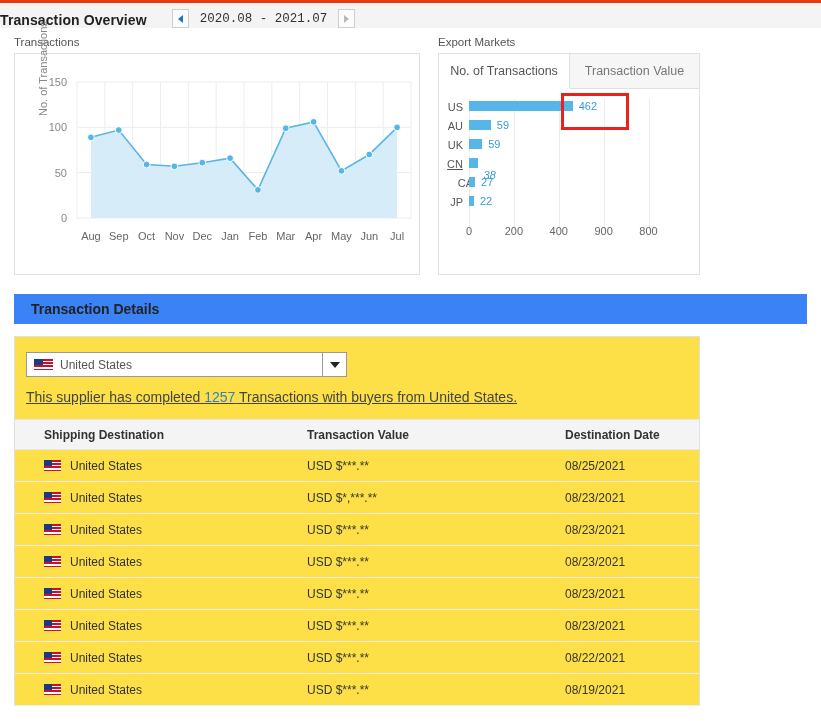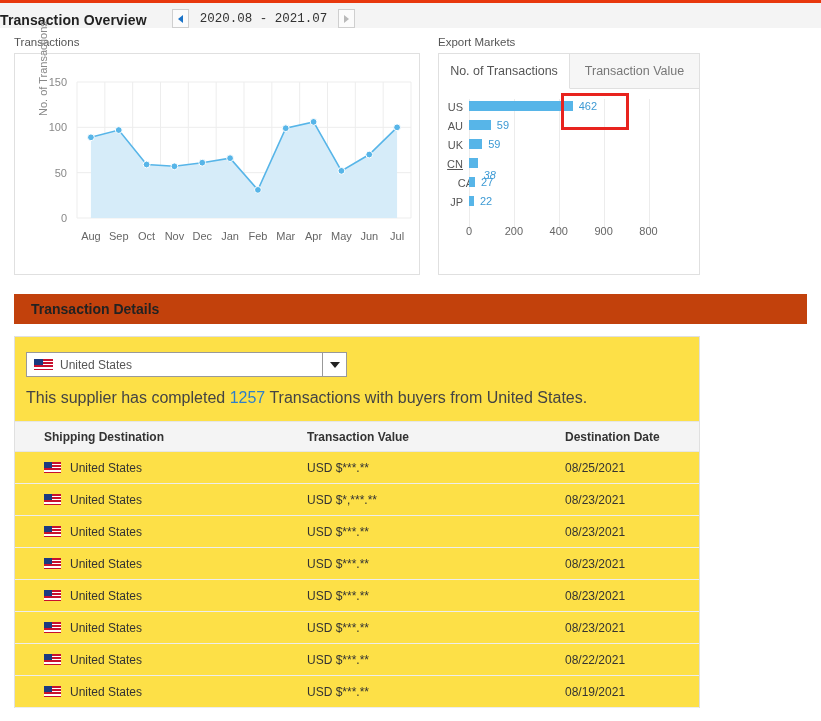--- a/index.html
+++ b/index.html
@@ -55,41 +55,41 @@
   .barchart{position:relative;height:187px;}
   .blabel{position:absolute;font-size:11px;color:#555;width:22px;text-align:right;}
   .bar{position:absolute;background:#57b5e8;height:10px;}
   .bval{position:absolute;font-size:11px;color:#3d9ad4;}
   .gridv{position:absolute;width:1px;background:#ececec;}
   .xaxv{position:absolute;font-size:11px;color:#666;text-align:center;width:30px;}
   .redbox{position:absolute;border:3px solid #e8231e;box-sizing:border-box;}
 
   
   .det-head{
-    margin:19px 14px 0 14px;background:#c2410c;height:30px;display:flex;align-items:center;
+    margin:19px 14px 0 14px;background:#3b82f6;height:30px;display:flex;align-items:center;
     padding-left:17px;box-sizing:border-box;width:793px;
   }
   .det-title{font-size:14px;font-weight:bold;color:#222;}
   .det-panel{
     margin:12px 0 0 14px;width:686px;border:1px solid #e0e0e0;
     border-bottom:none;box-sizing:border-box;background:#fde047;
   }
   .filter-area{padding:15px 0 14px 11px;}
   .select{
     width:321px;height:25px;border:1px solid #999;display:flex;align-items:center;
     box-sizing:border-box;background:#fff;cursor:pointer;
   }
   .select-inner{flex:1;display:flex;align-items:center;padding-left:7px;}
   .sel-text{font-size:12px;color:#555;margin-left:7px;}
   .caret-box{
     width:23px;height:23px;border-left:1px solid #999;display:flex;
     align-items:center;justify-content:center;background:#fff;
   }
   .caret{width:0;height:0;border-left:5px solid transparent;border-right:5px solid transparent;border-top:6px solid #222;}
-  .note{font-size:16px;color:#444;margin-top:12px;}
+  .note{font-size:14px;color:#444;margin-top:12px;text-decoration:underline;}
   .note .num{color:#2f7fc9;}
 
   
   table{border-collapse:collapse;width:100%;}
   thead th{
     background:#f4f4f4;border-top:1px solid #e6e6e6;border-bottom:1px solid #e6e6e6;
     font-size:12px;font-weight:bold;color:#333;text-align:left;height:30px;padding:0;
   }
   tbody td{border-bottom:1px solid #ededed;height:32px;font-size:12px;color:#333;padding:0;}
   .c1{width:292px;padding-left:29px;box-sizing:border-box;}

